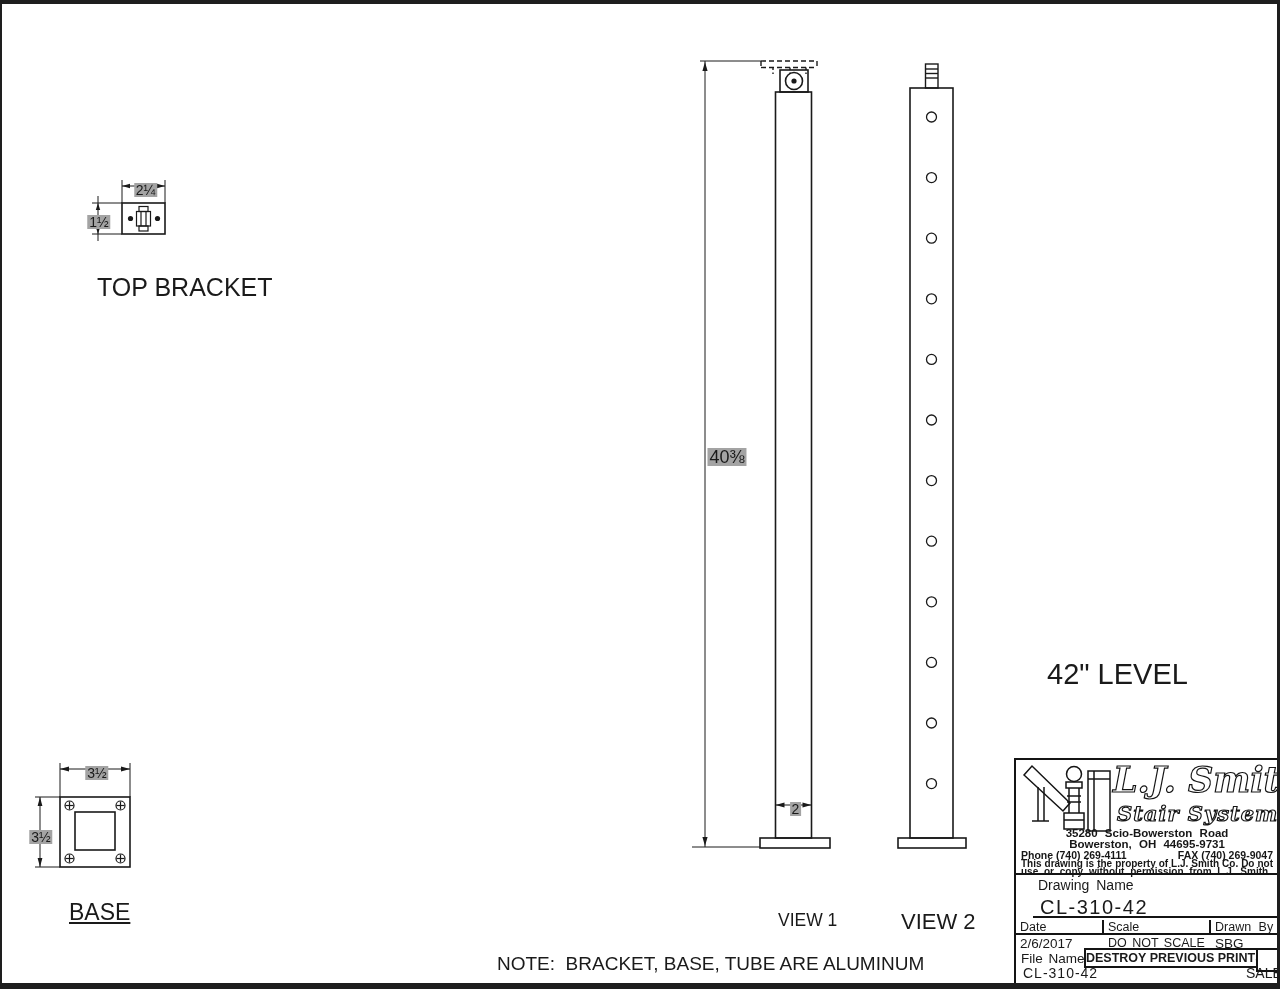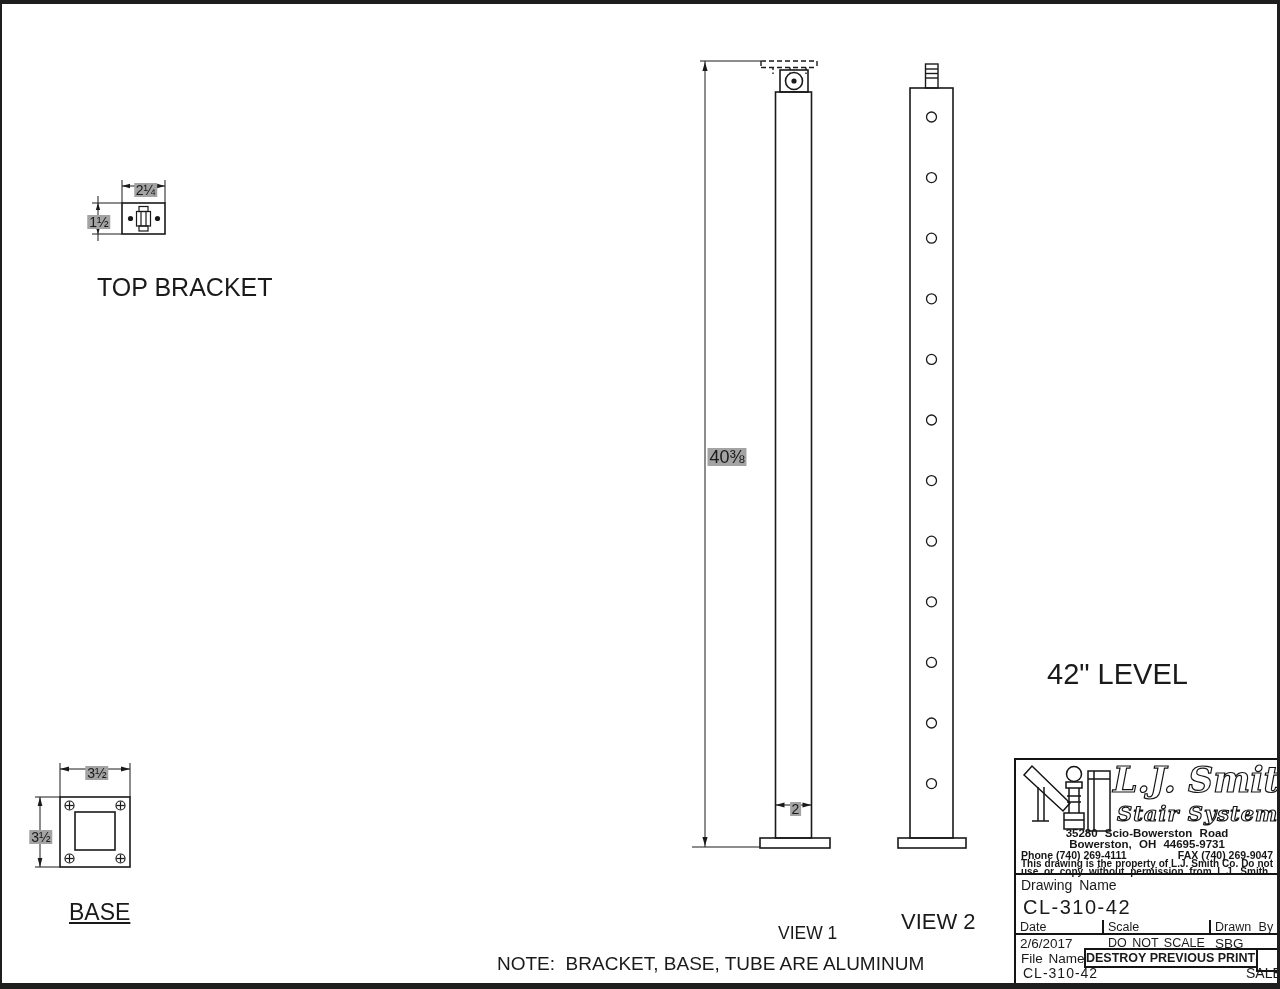--- a/index.html
+++ b/index.html
@@ -7,21 +7,21 @@
         border-top:4px solid #1e1e1e;border-left:2px solid #1e1e1e;border-right:3px solid #1e1e1e;border-bottom:6px solid #1e1e1e;
         font-family:"Liberation Sans",sans-serif;color:#1a1a1a;overflow:hidden;}
   #linework{position:absolute;left:-2px;top:-4px;width:1280px;height:989px;}
   .label{position:absolute;white-space:nowrap;color:#1a1a1a;font-family:"Liberation Sans",sans-serif;}
   .dim{position:absolute;transform:translate(-50%,-50%);background:#a3a3a3;padding:0 2px;white-space:nowrap;
        font:15px "Liberation Sans",sans-serif;color:#1a1a1a;line-height:1;}
   
   #titleblock{position:absolute;left:1012px;top:754px;width:262px;height:226px;border:2.5px solid #141414;background:#fff;}
   .tb-sec{position:absolute;left:0;right:0;box-sizing:border-box;}
   .tb-logo-sec{top:0;height:115px;border-bottom:2.5px solid #141414;}
-  .tb-name-sec{top:115px;height:60px;border-bottom:2.5px solid #141414;}
+  .tb-name-sec{top:115px;height:43px;border-bottom:2.5px solid #141414;margin-left:17px;}
   .tb-meta-sec{top:160px;height:15px;border-bottom:2.5px solid #141414;display:flex;}
   .tb-file-sec{top:190px;height:31px;}
   .tb-cell{box-sizing:border-box;padding:1px 4px;line-height:1.1;}
   .tb-cell-label{font-size:12.5px;}
   .tb-cell-value{font-size:13.5px;margin-top:2px;white-space:nowrap;}
   .logo-script{position:absolute;font-family:"DejaVu Serif",serif;font-style:italic;font-weight:bold;
                color:transparent;-webkit-text-stroke:1.2px #141414;white-space:nowrap;line-height:1;}
   @supports not (-webkit-text-stroke: 1px #000){.logo-script{color:#141414;}}
   .tb-small{position:absolute;left:0;right:0;font-weight:bold;color:#161616;line-height:1;white-space:nowrap;}
   .center{text-align:center;}
@@ -162,21 +162,21 @@
   <div class="dim" style="left:143.5px;top:186px;font-size:14px;">2¼</div>
   <div class="dim" style="left:97px;top:218px;font-size:14px;">1½</div>
   <div class="label" style="left:95px;top:269px;font-size:25px;">TOP BRACKET</div>
 
   <div class="dim" style="left:95px;top:769px;font-size:14px;">3½</div>
   <div class="dim" style="left:39px;top:833px;font-size:14px;">3½</div>
   <div class="label" style="left:67px;top:895px;font-size:23px;text-decoration:underline;">BASE</div>
 
   <div class="dim" style="left:704px;top:453px;font-size:18px;margin-left:21px;">40⅜</div>
   <div class="dim" style="left:793.5px;top:805px;font-size:14px;">2</div>
-  <div class="label" style="left:776px;top:906px;font-size:17.5px;margin-top:13px;">VIEW 1</div>
+  <div class="label" style="left:776px;top:906px;font-size:17.5px;">VIEW 1</div>
   <div class="label" style="left:899px;top:905px;font-size:22px;">VIEW 2</div>
 
   <div class="label" style="left:1045px;top:653px;font-size:29px;line-height:1.2;">
     <div>42" LEVEL</div>
   </div>
 
   <div class="label" style="left:495px;top:949px;font-size:19px;white-space:pre;">NOTE:  BRACKET, BASE, TUBE ARE ALUMINUM</div>
 
   <div id="titleblock">
 

